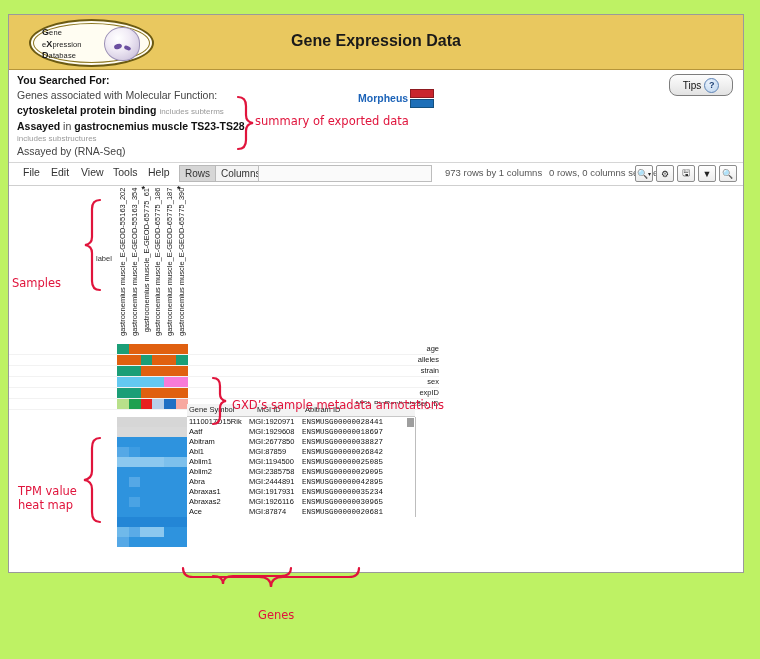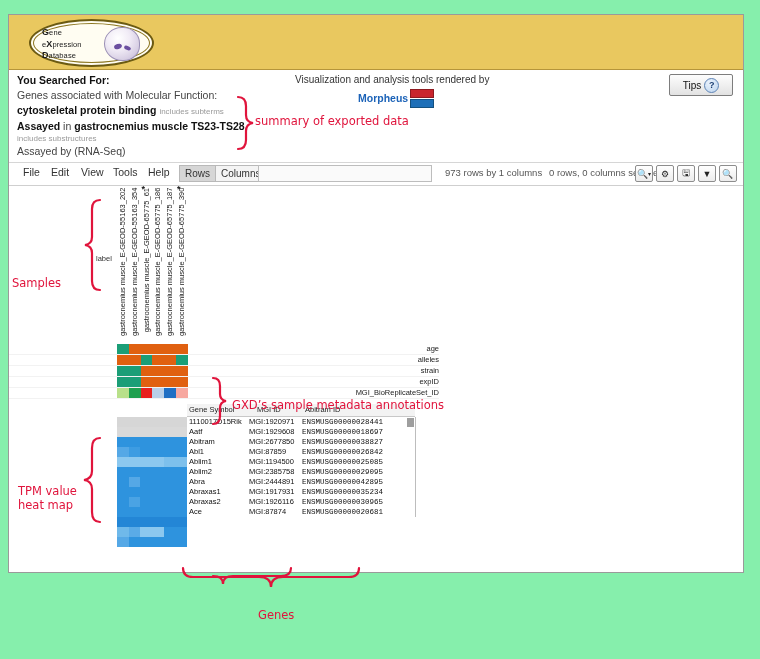--- a/index.html
+++ b/index.html
@@ -1,18 +1,18 @@
 <!DOCTYPE html>
 <html><head>
 <meta charset="utf-8">
 <style>
   html,body{margin:0;padding:0;background:#ffffff;}
   body{width:760px;height:659px;font-family:"Liberation Sans",sans-serif;
        -webkit-font-smoothing:none;}
-  .page{position:relative;width:760px;height:659px;overflow:hidden;background:#86efac;}
+  .page{position:relative;width:760px;height:659px;overflow:hidden;background:#bef264;}
 
   
   .app{position:absolute;left:8px;top:14px;width:736px;height:559px;
        border:1px solid #9a9a9a;background:#fff;box-sizing:border-box;}
 
   
   .hdr{position:relative;height:55px;background:#e9c85f;
        border-bottom:1px solid #b5953a;box-sizing:border-box;}
   .logo{position:absolute;left:20px;top:4px;width:125px;height:48px;}
   .logo .oval{position:absolute;inset:0;border:2.5px solid #6b5a12;
@@ -42,21 +42,21 @@
   .l1{top:19px;} .l2{top:34px;} .l3{top:50px;} .l4{top:64px;} .l5{top:75px;}
 
   .vis-lbl{position:absolute;left:286px;top:4px;font-size:10px;color:#333;}
   .morph{position:absolute;left:349px;top:22px;font-size:10.5px;font-weight:bold;color:#1c63b8;}
   .mlogo{position:absolute;left:401px;top:19px;width:24px;height:17px;}
   .mlogo i{display:block;height:7px;}
   .mlogo .r{background:#c9252d;border:1px solid #8e1a20;margin-bottom:1px;}
   .mlogo .b{background:#1d6fb8;border:1px solid #13507f;}
 
   .tips{position:absolute;right:10px;top:4px;width:64px;height:22px;
-        border:1px solid #7d7d7d;border-radius:2px;
+        border:1px solid #7d7d7d;border-radius:8px;
         background:linear-gradient(#fdfdfd,#e2e2e2);
         font-size:10px;color:#111;display:flex;align-items:center;
         justify-content:center;gap:3px;box-sizing:border-box;}
   .qmark{width:13px;height:13px;border-radius:50%;
         background:radial-gradient(circle at 35% 30%,#eaf2fb,#bcd4ee);
         border:1px solid #5d83b5;color:#1b3f73;font-size:9px;font-weight:bold;
         display:flex;align-items:center;justify-content:center;line-height:1;}
 
   
   .tbar{position:relative;height:22px;border-bottom:1px solid #cfcfcf;background:#fff;}
@@ -125,36 +125,36 @@
       <div class="logo">
         <div class="oval"></div>
         <div class="oval2"></div>
         <div class="txt">
           <div><b>G</b><span>ene</span></div>
           <div><span>e</span><b>X</b><span>pression</span></div>
           <div><b>D</b><span>atabase</span></div>
         </div>
         <div class="embryo"></div>
       </div>
+      <div class="hdr-title">Gene Expression Data</div>
     </div>
 
     <div class="strip">
       <div class="ys">You Searched For:</div>
       <div class="sline l2">
         <b>cytoskeletal protein binding</b>
         <span class="sub">includes subterms</span>
       </div>
       <div class="sline l1">Genes associated with Molecular Function:</div>
       <div class="sline l3">
         <b>Assayed</b><span> in </span><b>gastrocnemius muscle TS23-TS28</b>
       </div>
       <div class="sline l4 sub">includes substructures</div>
       <div class="sline l5">Assayed by (RNA-Seq)</div>
 
-      <div class="vis-lbl">Visualization and analysis tools rendered by</div>
       <div class="morph">Morpheus</div>
       <div class="mlogo">
         <i class="r"></i>
         <i class="b"></i>
       </div>
 
       <div class="tips">
         <span>Tips</span>
         <span class="qmark">?</span>
       </div>
@@ -228,20 +228,31 @@
             <div class="mcells">
               <div class="mc" style="width: 11.8px; background: rgb(27, 158, 119);"></div>
               <div class="mc" style="width: 11.8px; background: rgb(27, 158, 119);"></div>
               <div class="mc" style="width: 11.8px; background: rgb(224, 96, 16);"></div>
               <div class="mc" style="width: 11.8px; background: rgb(224, 96, 16);"></div>
               <div class="mc" style="width: 11.8px; background: rgb(224, 96, 16);"></div>
               <div class="mc" style="width: 11.8px; background: rgb(224, 96, 16);"></div>
             </div>
           </div>
           <div class="mrow">
+            <div class="mname">sex</div>
+            <div class="mcells">
+              <div class="mc" style="width: 11.8px; background: rgb(100, 200, 240);"></div>
+              <div class="mc" style="width: 11.8px; background: rgb(100, 200, 240);"></div>
+              <div class="mc" style="width: 11.8px; background: rgb(100, 200, 240);"></div>
+              <div class="mc" style="width: 11.8px; background: rgb(100, 200, 240);"></div>
+              <div class="mc" style="width: 11.8px; background: rgb(247, 123, 216);"></div>
+              <div class="mc" style="width: 11.8px; background: rgb(247, 123, 216);"></div>
+            </div>
+          </div>
+          <div class="mrow">
             <div class="mname">expID</div>
             <div class="mcells">
               <div class="mc" style="width: 11.8px; background: rgb(27, 158, 119);"></div>
               <div class="mc" style="width: 11.8px; background: rgb(27, 158, 119);"></div>
               <div class="mc" style="width: 11.8px; background: rgb(224, 96, 16);"></div>
               <div class="mc" style="width: 11.8px; background: rgb(224, 96, 16);"></div>
               <div class="mc" style="width: 11.8px; background: rgb(224, 96, 16);"></div>
               <div class="mc" style="width: 11.8px; background: rgb(224, 96, 16);"></div>
             </div>
           </div>

